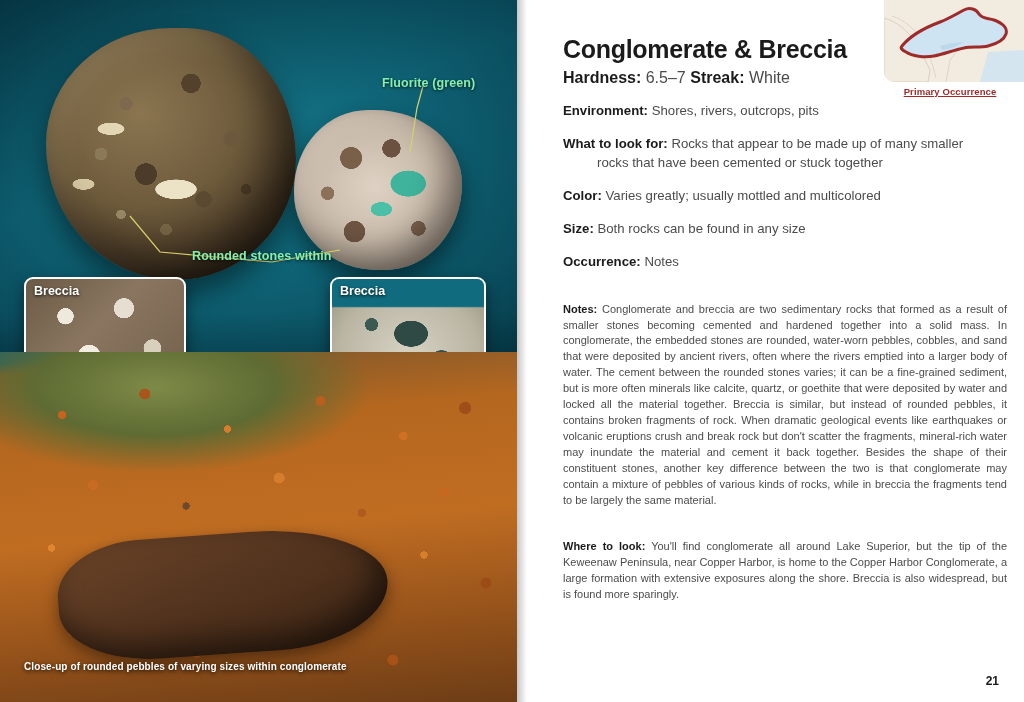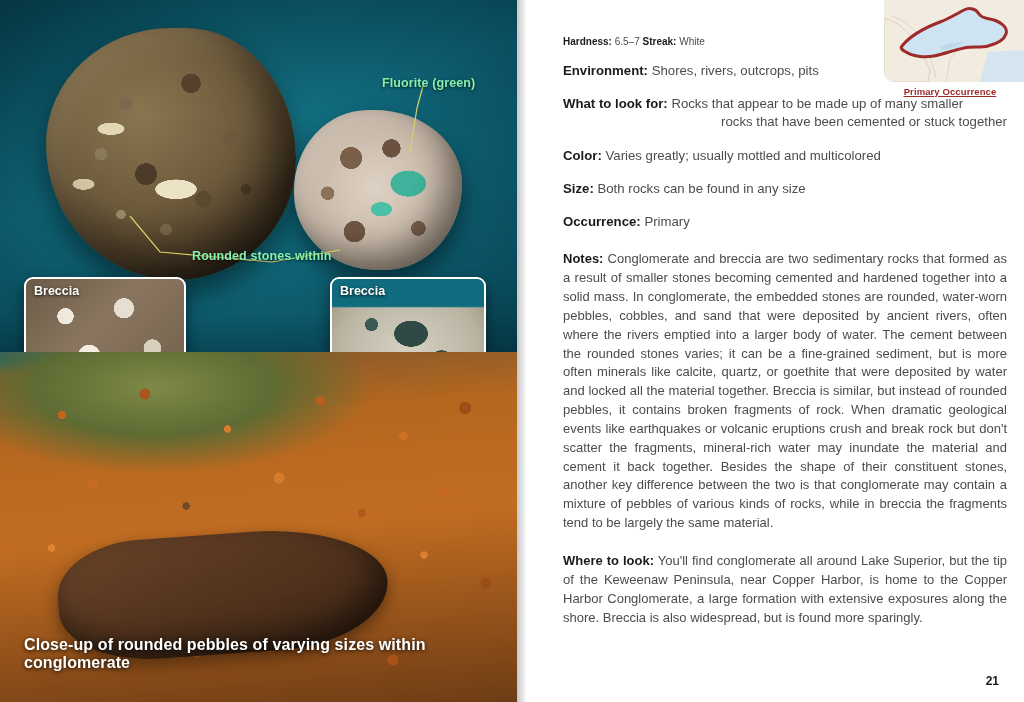--- a/index.html
+++ b/index.html
@@ -132,52 +132,52 @@
       linear-gradient(175deg,#1d5f6e 0%,#1d5f6e 3%,#8a5b2a 6%,#b5671f 22%,#c06d22 50%,#93511a 78%,#6d3d16 100%);
   }
   .macro-boulder{
     position:absolute;left:58px;top:182px;width:330px;height:120px;
     border-radius:26% 40% 34% 30% / 44% 48% 52% 44%;
     background:linear-gradient(160deg,#6b4429 0%,#55351f 45%,#3e2615 100%);
     box-shadow:inset -10px -14px 30px rgba(0,0,0,.55), 0 6px 16px rgba(0,0,0,.4);
     transform:rotate(-4deg);
   }
   .macro-caption{
-    position:absolute;left:24px;bottom:30px;color:#fff;font-weight:bold;font-size:16px;
+    position:absolute;left:24px;bottom:30px;color:#fff;font-weight:bold;font-size:10px;
     text-shadow:0 1px 4px rgba(0,0,0,.9);letter-spacing:.1px;z-index:5;
   }
 
   
   .right-page{position:relative;width:507px;height:702px;background:#ffffff;}
   .gutter-shadow{
     position:absolute;left:0;top:0;width:10px;height:702px;
     background:linear-gradient(90deg, rgba(0,0,0,.22) 0%, rgba(0,0,0,0) 100%);
   }
   .content{position:absolute;left:46px;top:0;width:444px;}
 
   .title-row{position:relative;margin-top:36px;}
   h1.title{
     margin:0;font-size:25px;line-height:1.05;font-weight:bold;color:#1b1b1b;
     letter-spacing:-.3px;display:inline-block;
   }
   .title-rule{
     position:absolute;left:0;right:0;bottom:-3px;height:1px;background:#c9c9c9;z-index:-1;
   }
   .hardness{
-    margin-top:7px;font-size:10px;color:#4a4a4a;
+    margin-top:7px;font-size:16px;color:#4a4a4a;
   }
   .hardness b{color:#1b1b1b;}
 
   .field{margin-top:15px;font-size:13.2px;line-height:1.38;color:#4c4c4c;}
   .field b{color:#1b1b1b;margin-top:8px;}
   .field.indent{padding-left:0;}
-  .field.indent .cont{display:block;padding-left:34px;text-align:right;}
+  .field.indent .cont{display:block;padding-left:34px;}
 
   .para{
-    margin-top:19px;font-size:13px;line-height:1.45;color:#4c4c4c;
+    margin-top:30px;font-size:11px;line-height:1.45;color:#4c4c4c;
     text-align:justify;hyphens:auto;-webkit-hyphens:auto;
   }
   .para b{color:#1b1b1b;}
 
   .page-num{
     position:absolute;right:25px;bottom:14px;font-size:12px;font-weight:bold;color:#1b1b1b;margin-left:48px;
   }
 
   
   .map-box{
@@ -240,20 +240,21 @@
                  C70 50, 60 54, 50 56 C40 58, 28 56, 22 52 C18 50, 16 48, 18 46 Z" fill="#cfe4f2" stroke="#9e2a2a" stroke-width="3" stroke-linejoin="round"></path>
         <path d="M56 46 C64 44, 72 42, 80 42 C74 46, 66 49, 58 50 Z" fill="#b9d6ea" opacity=".9"></path>
       </svg>
     </div>
     <div class="map-caption">Primary Occurrence</div>
 
     <div class="content">
 
       <div class="title-row">
         <div class="title-rule"></div>
+        <h1 class="title">Conglomerate &amp; Breccia</h1>
       </div>
 
       <div class="hardness">
         <b>Hardness:</b>
         <span>6.5–7</span>
         <b>Streak:</b>
         <span>White</span>
       </div>
 
       <div class="field">
@@ -272,21 +273,21 @@
         <span>Varies greatly; usually mottled and multicolored</span>
       </div>
 
       <div class="field">
         <b>Size:</b>
         <span>Both rocks can be found in any size</span>
       </div>
 
       <div class="field">
         <b>Occurrence:</b>
-        <span>Primary</span>
+        <span>Notes</span>
       </div>
 
       <p class="para">
         <b>Notes:</b>
         <span>Conglomerate and breccia are two sedimentary rocks that formed as a result of smaller stones becoming cemented and hardened together into a solid mass. In conglomerate, the embedded stones are rounded, water-worn pebbles, cobbles, and sand that were deposited by ancient rivers, often where the rivers emptied into a larger body of water. The cement between the rounded stones varies; it can be a fine-grained sediment, but is more often minerals like calcite, quartz, or goethite that were deposited by water and locked all the material together. Breccia is similar, but instead of rounded pebbles, it contains broken fragments of rock. When dramatic geological events like earthquakes or volcanic eruptions crush and break rock but don't scatter the fragments, mineral-rich water may inundate the material and cement it back together. Besides the shape of their constituent stones, another key difference between the two is that conglomerate may contain a mixture of pebbles of various kinds of rocks, while in breccia the fragments tend to be largely the same material.</span>
       </p>
 
       <p class="para">
         <b>Where to look:</b>
         <span>You'll find conglomerate all around Lake Superior, but the tip of the Keweenaw Peninsula, near Copper Harbor, is home to the Copper Harbor Conglomerate, a large formation with extensive exposures along the shore. Breccia is also widespread, but is found more sparingly.</span>

